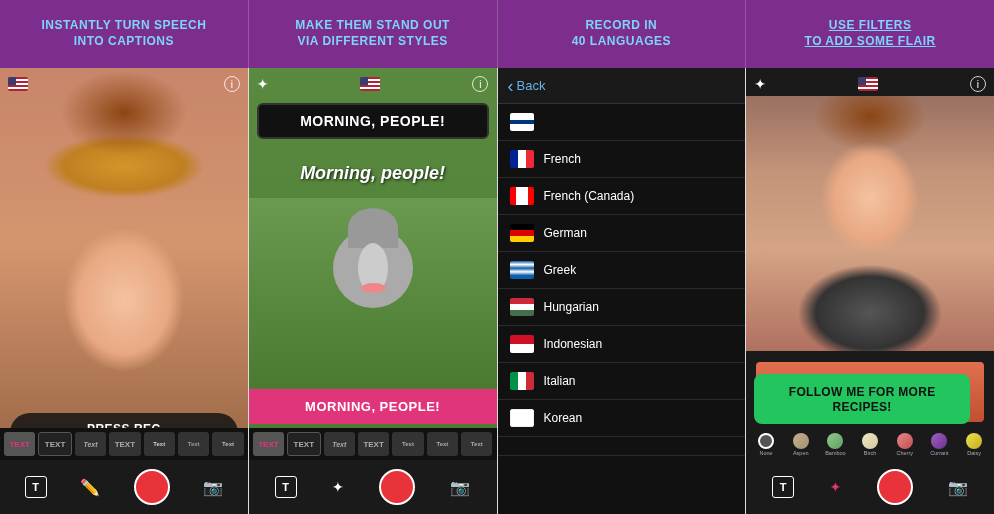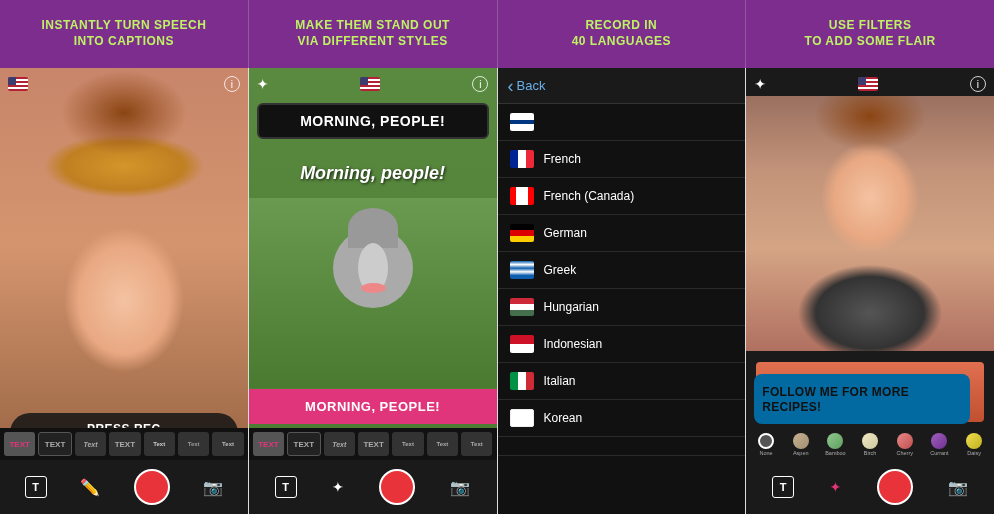--- a/index.html
+++ b/index.html
@@ -18,30 +18,30 @@
       display: flex;
       height: 68px;
       background: #7c2d8e;
     }
     .header-cell {
       flex: 1;
       display: flex;
       align-items: center;
       justify-content: center;
       text-align: center;
-      color: #bef264;
+      color: #7dd3fc;
       font-weight: 800;
       font-size: 12px;
       letter-spacing: 0.5px;
       padding: 8px 12px;
       border-right: 1px solid rgba(255,255,255,0.2);
       text-transform: uppercase;
       line-height: 1.3;
     }
-    .header-cell:last-child { border-right: none; }
+    .header-cell:last-child { border-right: none; text-decoration: underline; }
 
     
     .screenshots-row {
       display: flex;
       flex: 1;
       background: #f0f0f0;
     }
     .phone-panel {
       flex: 1;
       position: relative;
@@ -319,26 +319,27 @@
 
     
     .panel4 {
       background: #1a1a1a;
     }
     .recipe-bubble {
       position: absolute;
       bottom: 90px;
       left: 8px;
       right: 24px;
-      background: #0369a1;
+      background: #22c55e;
       border-radius: 8px;
       padding: 10px 8px;
       color: #111;
       font-size: 13px;
       font-weight: 900;
+      text-align: center;
       text-transform: uppercase;
       letter-spacing: 0.3px;
       z-index: 10;
     }
     .filter-strip {
       position: absolute;
       bottom: 54px;
       left: 0; right: 0;
       height: 32px;
       background: #1a1a1a;

